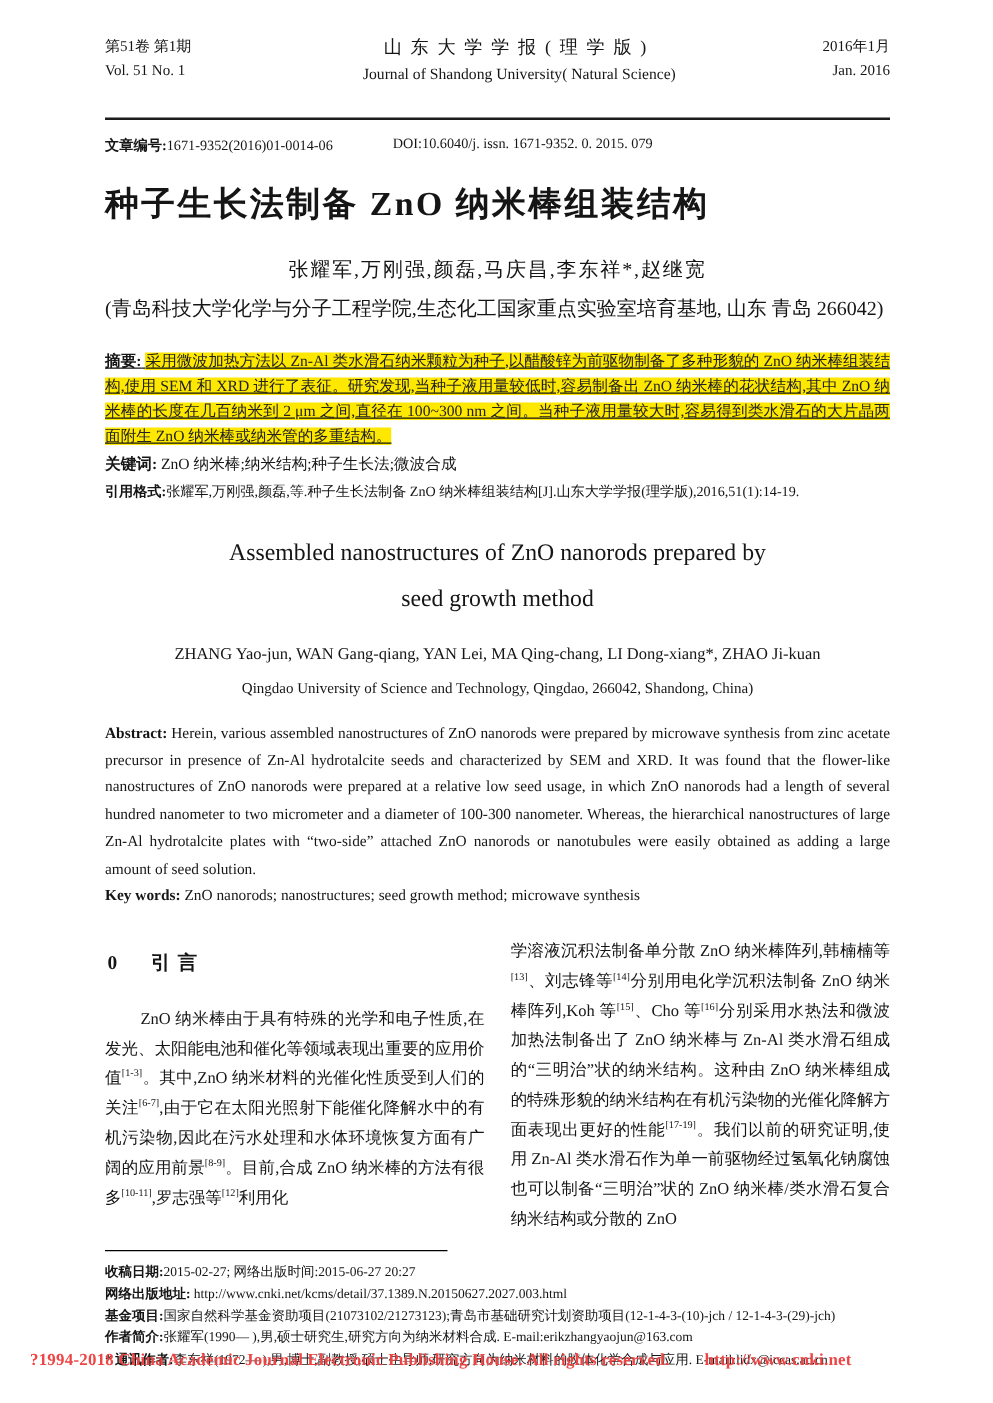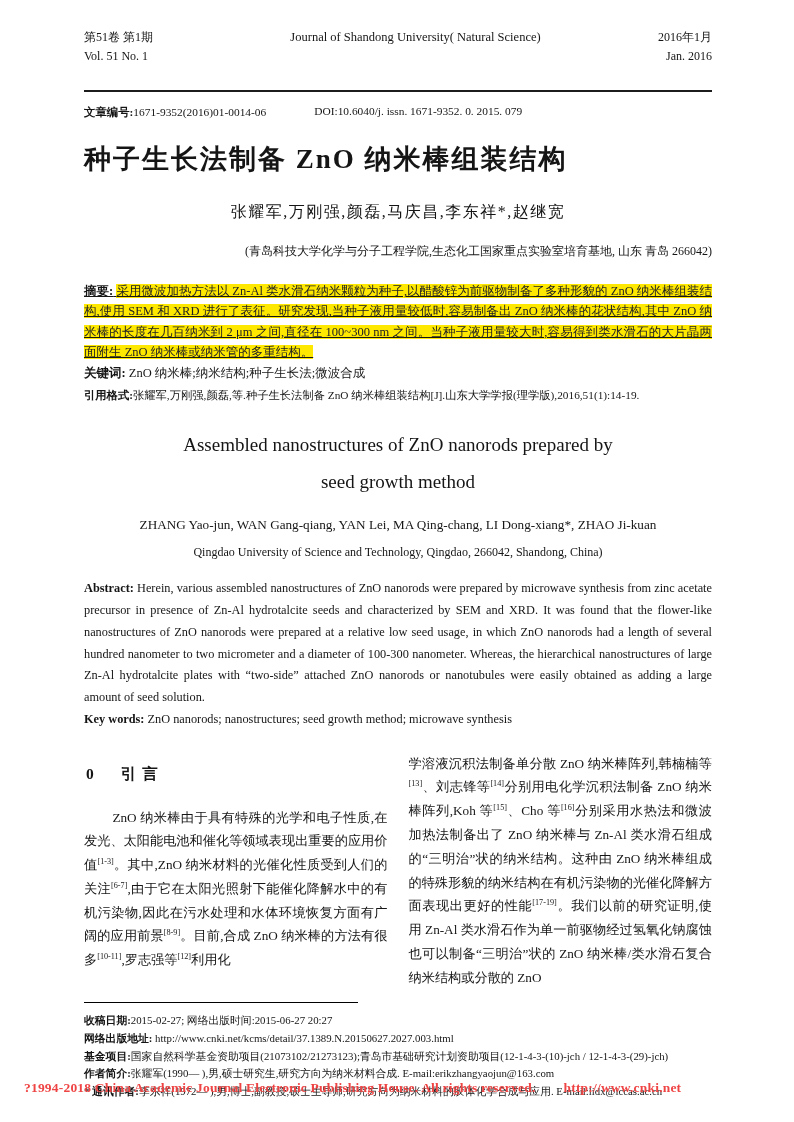--- a/index.html
+++ b/index.html
@@ -17,21 +17,21 @@
   .hdr-center .cn { letter-spacing:7px; font-size:14.5px; }
   .hdr-right { width:100px; text-align:right; font-size:12px; line-height:1.55; }
 
   
   .meta { margin-top:13px; font-size:11.4px; display:flex; gap:48px; }
   .b { font-weight:bold; }
 
   
   .title-cn { margin-top:21px; font-size:27px; font-weight:bold; letter-spacing:2px; }
   .authors-cn { margin-top:25px; text-align:center; font-size:16px; letter-spacing:1.5px; }
-  .affil-cn { margin-top:20px; text-align:right; font-size:12px; }
+  .affil-cn { margin-top:10px; text-align:left; font-size:16px; }
 
   
   .abs-cn { margin-top:21px; font-size:12.5px; line-height:1.62; text-align:justify;text-decoration:underline; }
   .hl { background:#ffe800; color:#222; }
   .kw-line { margin-top:3px; font-size:12.5px; }
   .clc-line { margin-top:4px; font-size:12.5px; display:flex; gap:40px; }
   .cite-line { margin-top:6px; font-size:11.3px; }
 
   
   .title-en { margin-top:23px; text-align:center; font-size:19px; line-height:1.95; }
@@ -65,20 +65,21 @@
 
 <div class="page">
   <div class="content">
 
     <div class="hdr">
       <div class="hdr-left">
         <div>第51卷  第1期</div>
         <div>Vol. 51    No. 1</div>
       </div>
       <div class="hdr-center">
+        <div class="cn">山东大学学报(理学版)</div>
         <div>Journal of Shandong University( Natural Science)</div>
       </div>
       <div class="hdr-right">
         <div>2016年1月</div>
         <div>Jan. 2016</div>
       </div>
     </div>
 
     <div class="meta">
       <span>

